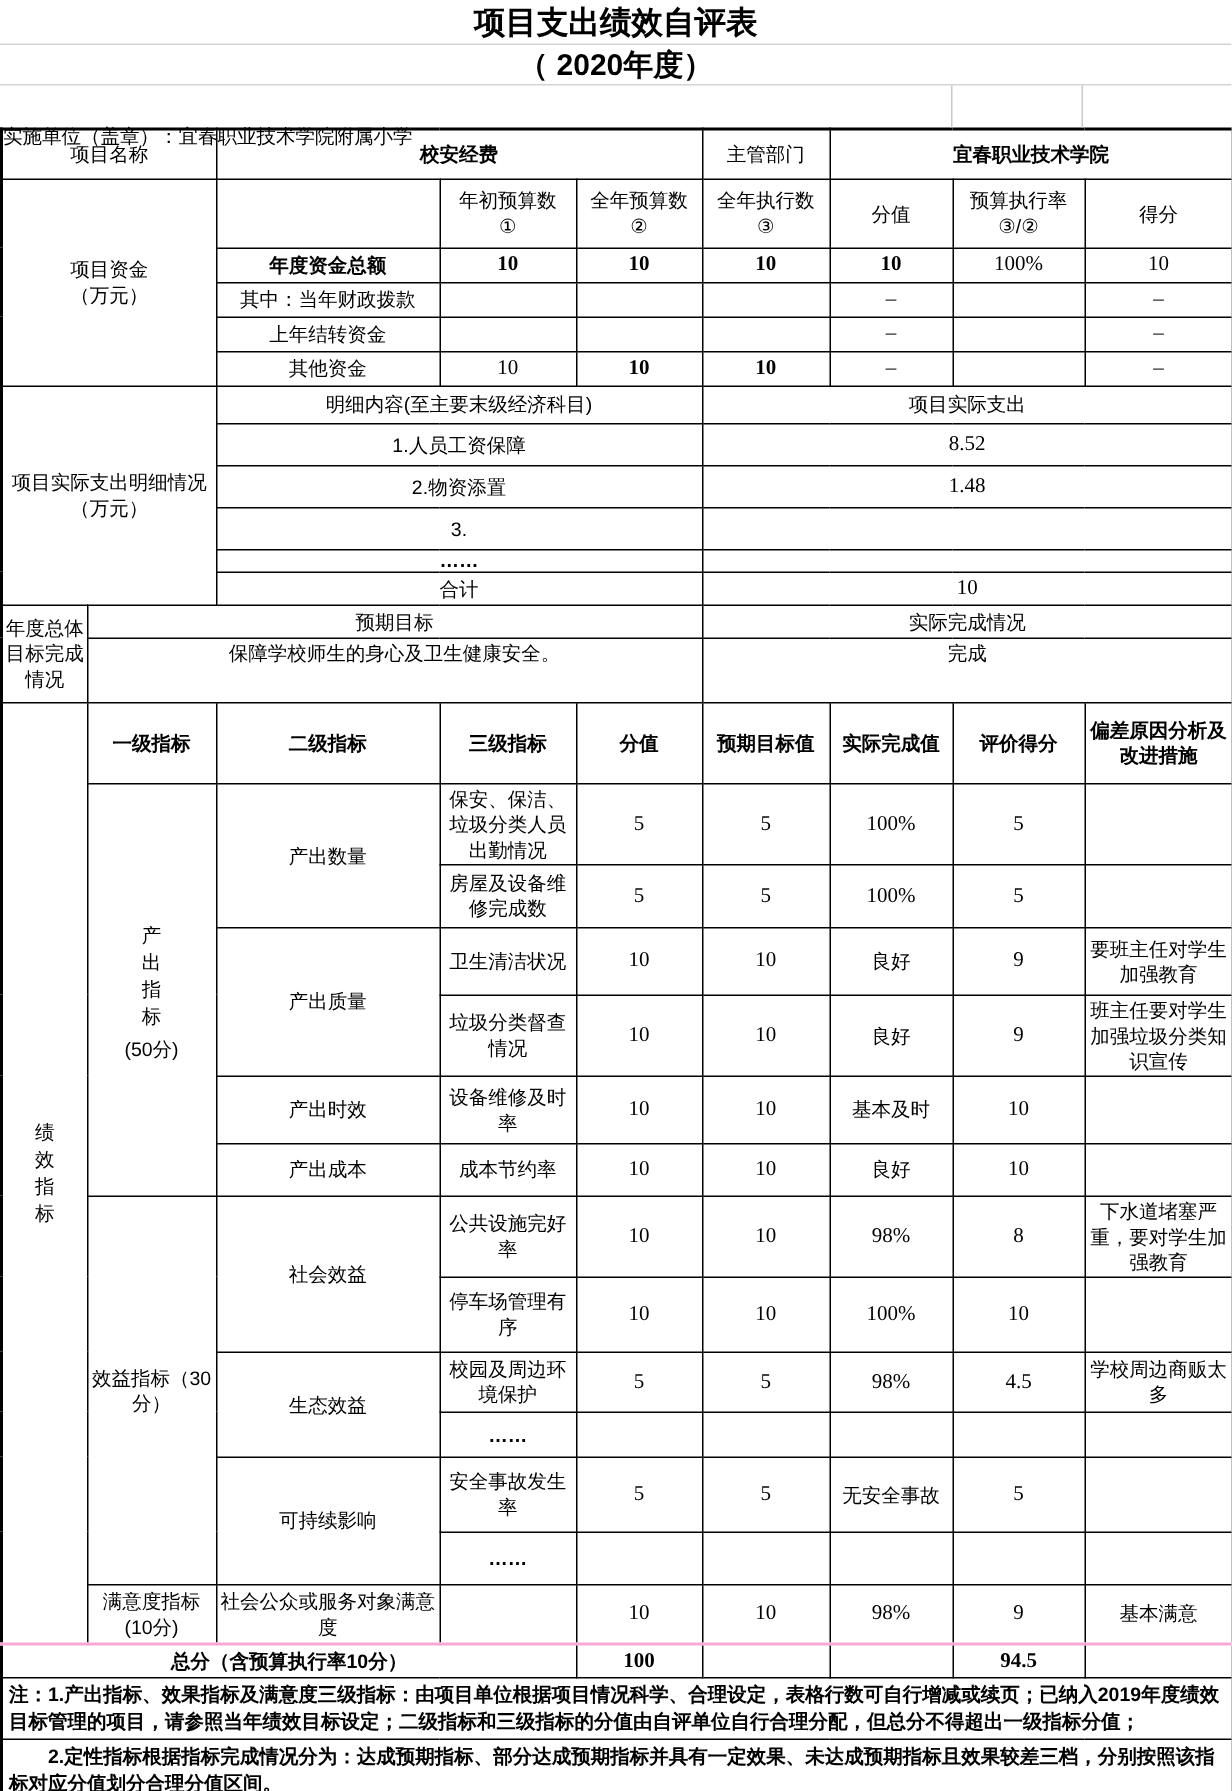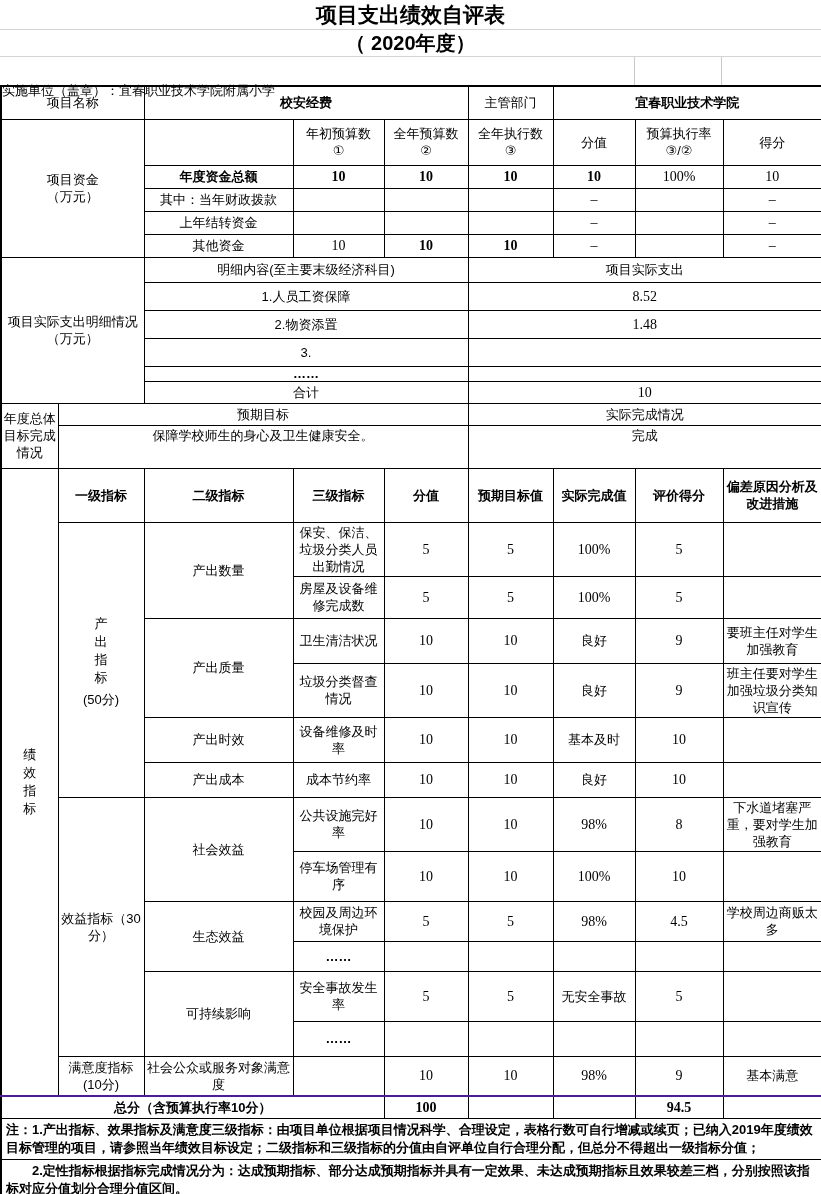--- a/index.html
+++ b/index.html
@@ -13,21 +13,21 @@
   .unitrow .seg2{width:86px;height:100%;border-left:1px solid #c9c9c9;}
   .unitrow .seg3{width:97px;height:100%;border-left:1px solid #c9c9c9;}
   
   table{border-collapse:collapse;table-layout:fixed;width:821px;border:2px solid #000;}
   td{border:1px solid #000;padding:1px 2px;text-align:center;vertical-align:middle;overflow:hidden;line-height:17px;}
   .b{font-weight:bold;}
   .left{text-align:center;}
   .top{vertical-align:top;}
   .num{font-family:"Liberation Serif","DejaVu Serif",serif;font-size:14px;}
   .vtext{width:15px;margin:4px auto;word-break:break-all;line-height:18px;}
-  .thick-top td{border-top:2px solid #4c1d95;}
+  .thick-top td{border-top:2px solid #f9a8d4;}
   .notes td{text-align:left;padding:2px 4px;line-height:18px;font-weight:bold;}
   .indent{text-indent:2em;}
   .clip{position:relative;padding:0;}
   .clipinner{position:absolute;top:50%;left:2px;right:2px;transform:translateY(-50%);text-align:left;line-height:17px;margin-top:34px;}
 </style>
 </head>
 <body>
 
 <div class="trow title">项目支出绩效自评表</div>
 <div class="trow subtitle">（ 2020年度）</div>

